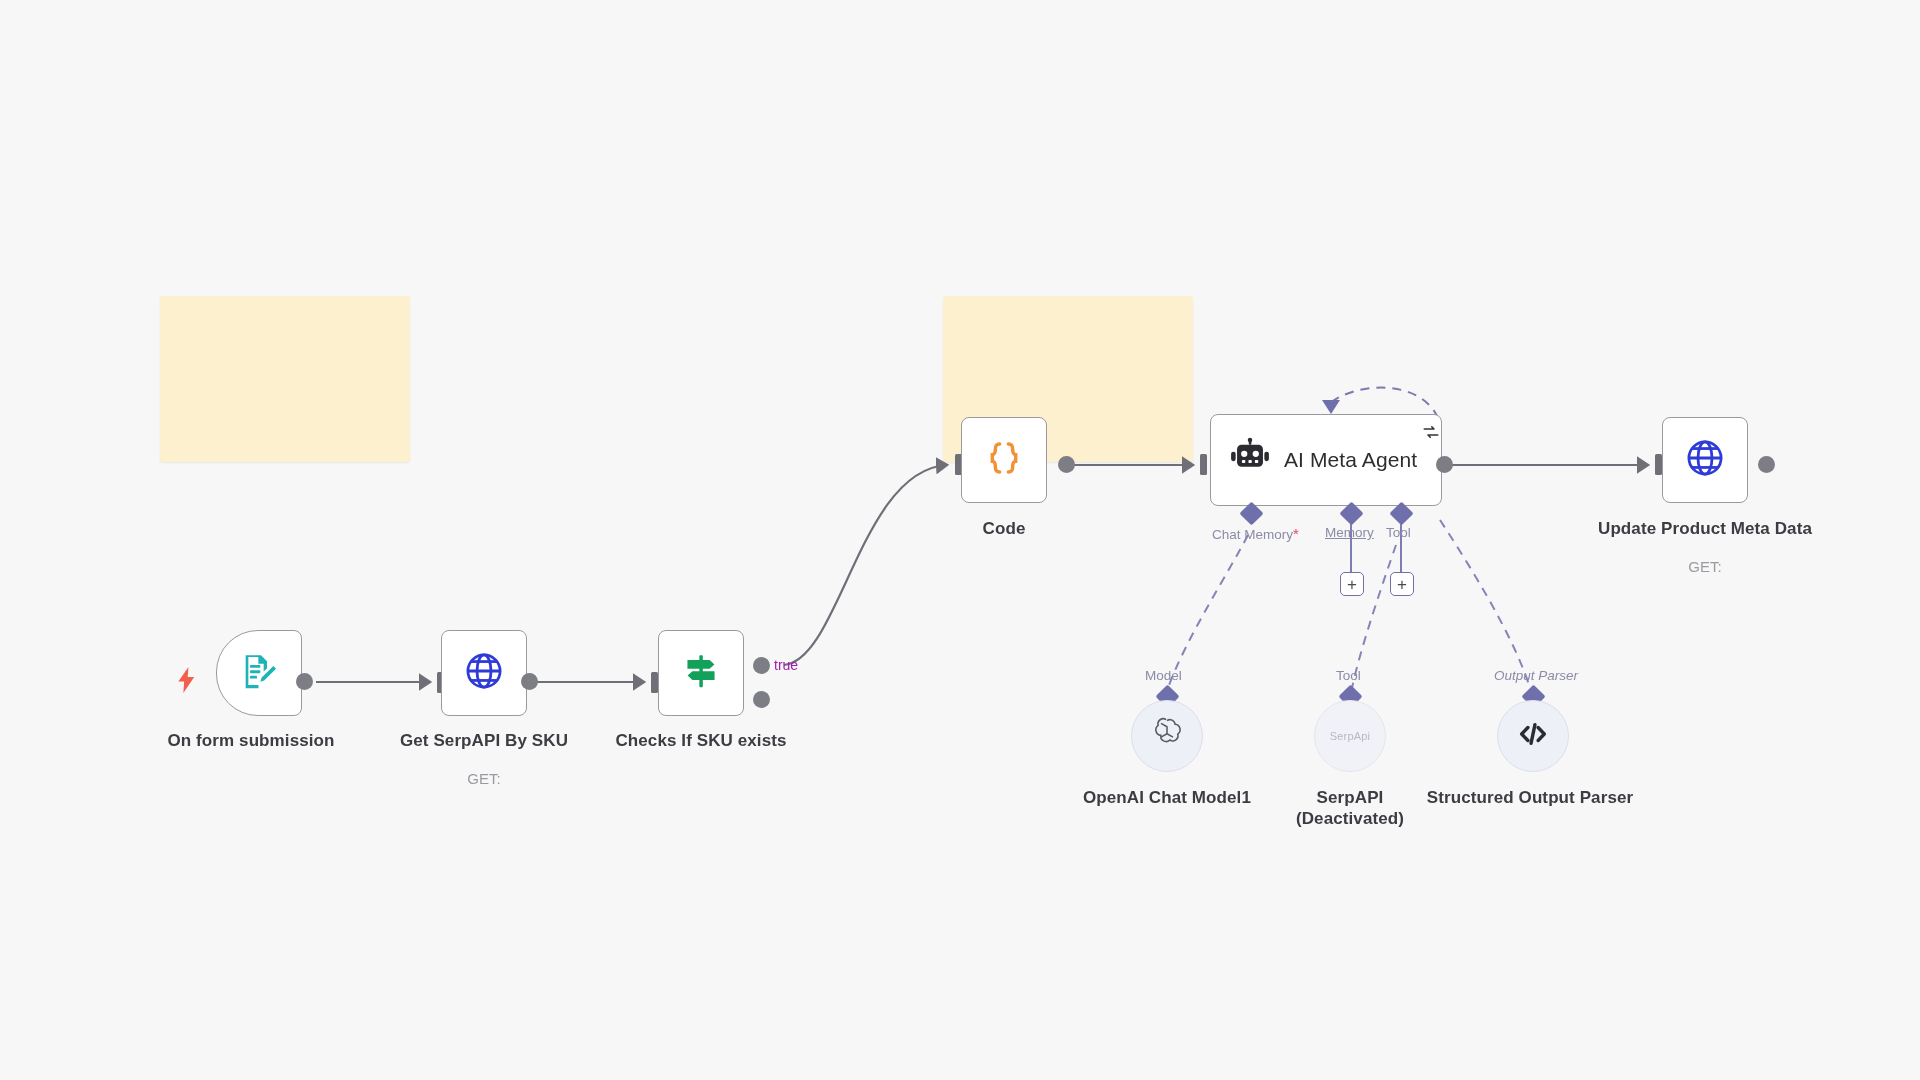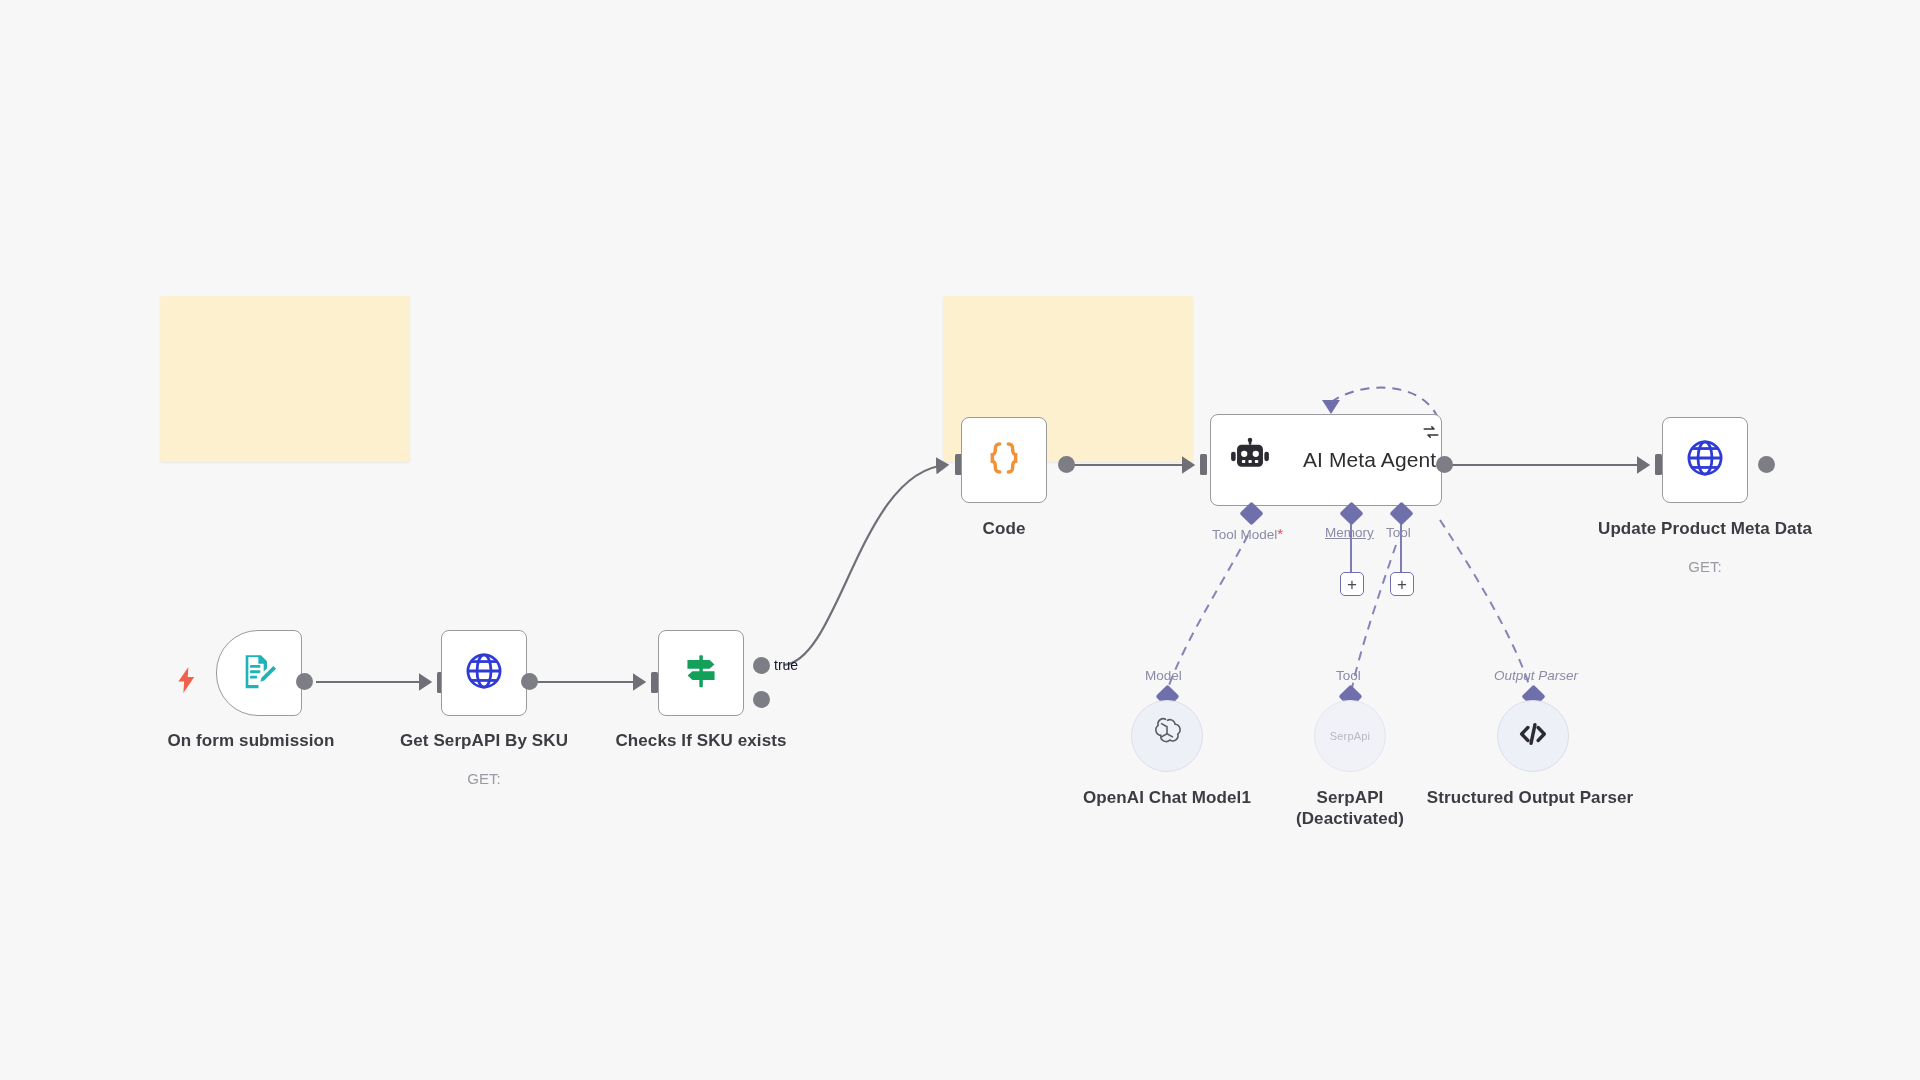--- a/index.html
+++ b/index.html
@@ -35,21 +35,21 @@
   .node.square { width: 86px; height: 86px; }
   .node.trigger {
     width: 86px; height: 86px;
     border-top-left-radius: 42px;
     border-bottom-left-radius: 42px;
   }
   .node.wide {
     width: 232px; height: 92px;
     justify-content: flex-start;
     padding-left: 18px;
-    gap: 32px;
+    gap: 13px;
   }
   .node-title-text {
     font-size: 21px; color: #2e2e32; font-weight: 400;
     letter-spacing: .1px; white-space: nowrap;
   }
 
   
   .caption {
     position: absolute;
     text-align: center;
@@ -98,21 +98,21 @@
     font-size: 17px; color: #4a4a55; line-height: 1;
   }
 
   .edge-label {
     position: absolute;
     font-size: 13.5px;
     color: #8b8ba8;
     white-space: nowrap;
   }
   .edge-label.req::after { content: "*"; color: #e8455f; font-size: 15px; }
-  .edge-label.grey { color: #0f172a; font-size: 14px; }
+  .edge-label.grey { color: #a21caf; font-size: 14px; }
 
   .loop-icon {
     position: absolute; width: 18px; height: 18px; color: #33333a;
   }
   .bolt {
     position: absolute;
     color: #f2604c;
     font-size: 26px;
     line-height: 1;
   }
@@ -247,21 +247,21 @@
   </div>
   <div class="loop-icon" style="left:1422px; top:423px;">
     <svg width="18" height="18" viewBox="0 0 24 24" fill="none" stroke="#33333a" stroke-width="2.1" stroke-linecap="round" stroke-linejoin="round">
       <path d="M3 8h13l-3-3"></path>
         <path d="M21 16H8l3 3"></path>
     </svg>
   </div>
   <div class="dot-out" style="left:1436px; top:456px;"></div>
 
   <div class="diamond" style="left:1243px; top:505px;"></div>
-  <div class="edge-label req" style="left:1212px; top:525px;">Tool Model</div>
+  <div class="edge-label req" style="left:1212px; top:525px;">Chat Memory</div>
 
   <div class="diamond" style="left:1343px; top:505px;"></div>
   <div class="edge-label" style="left:1325px; top:525px;text-decoration:underline;">Memory</div>
 
   <div class="diamond" style="left:1393px; top:505px;"></div>
   <div class="edge-label" style="left:1386px; top:525px;">Tool</div>
 
   <div class="plus-btn" style="left:1340px; top:572px;">+</div>
   <div class="plus-btn" style="left:1390px; top:572px;">+</div>
 

